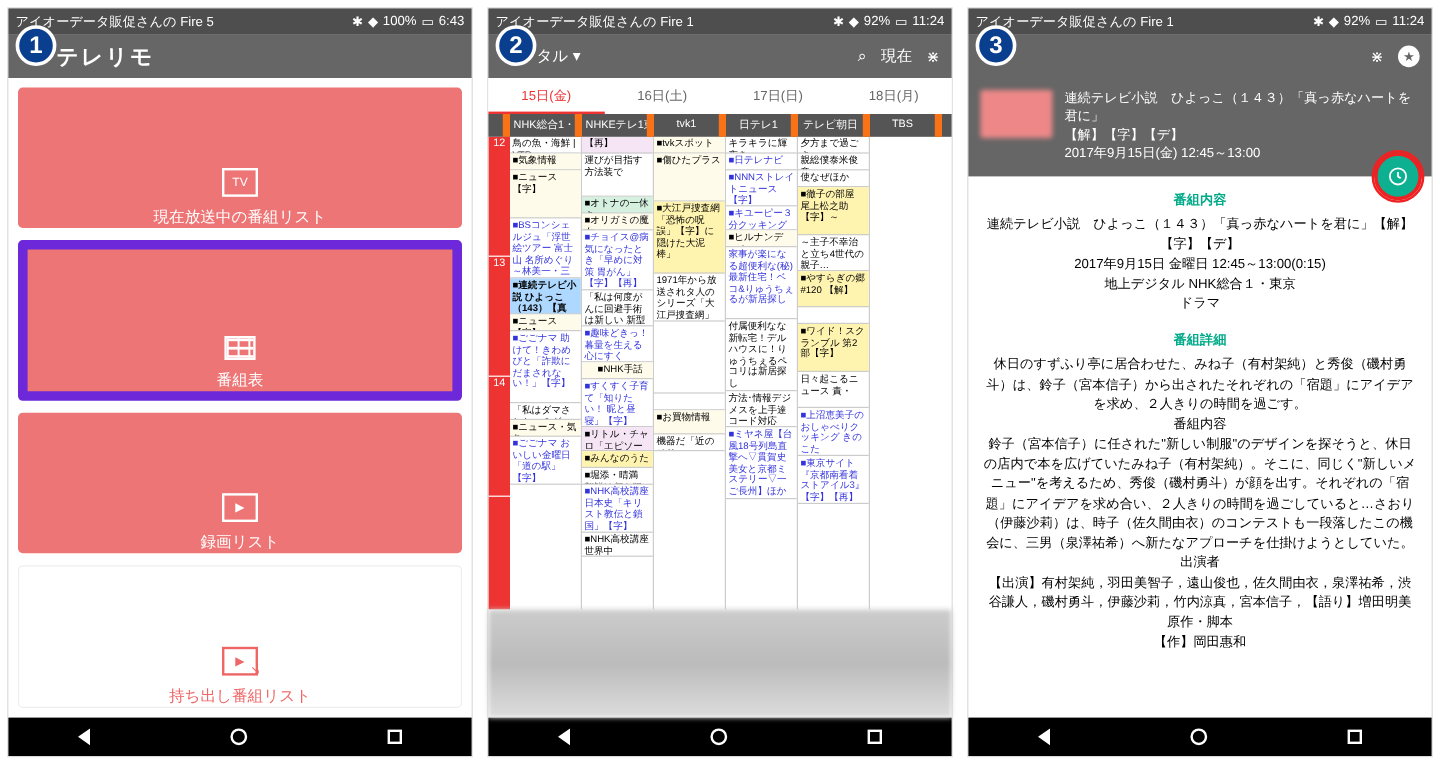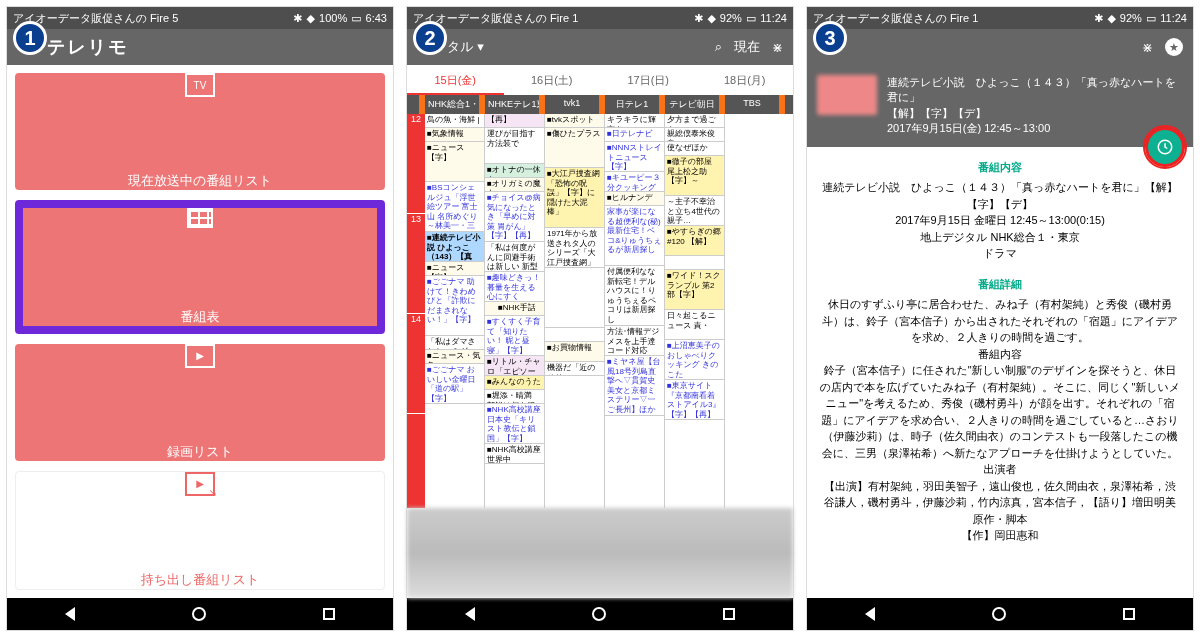--- a/index.html
+++ b/index.html
@@ -14,21 +14,21 @@
 .badge-num { position: absolute; top: 14px; left: 6px; width: 34px; height: 34px; border-radius: 50%; background: #0a3e8e; color: #fff; border: 3px solid #fff; display: flex; align-items: center; justify-content: center; font-size: 20px; font-weight: bold; z-index: 10; }
 .navbar { background: #000; height: 32px; display: flex; justify-content: space-around; align-items: center; margin-top: auto; }
 .navbar .navbtn { color: #fff; font-size: 14px; }
 .tri { width: 0; height: 0; border-top: 7px solid transparent; border-bottom: 7px solid transparent; border-right: 10px solid #fff; }
 .circ { width: 14px; height: 14px; border: 2px solid #fff; border-radius: 50%; }
 .sq { width: 12px; height: 12px; border: 2px solid #fff; }
 
 
 .s1-content { flex: 1; padding: 8px; display: flex; flex-direction: column; gap: 10px; }
 .s1-logo { background: #666; color: #fff; height: 36px; display: flex; align-items: center; padding: 0 10px; font-size: 18px; font-weight: bold; letter-spacing: 2px; }
-.card { border-radius: 4px; display: flex; flex-direction: column; align-items: center; justify-content: space-between; color: #fff; font-size: 13px; gap: 8px; flex: 1; }
+.card { border-radius: 4px; display: flex; flex-direction: column; align-items: center; justify-content: flex-end; color: #fff; font-size: 13px; gap: 8px; flex: 1; }
 .card-red { background: #ee7575; }
 .card-hl { border: 8px solid #6d28d9; }
 .card-white { background: #fff; color: #e66; border: 1px solid #eee; }
 .ico-box { width: 30px; height: 24px; border: 2px solid currentColor; display: flex; align-items: center; justify-content: center; font-size: 10px; }
 
 
 .s2-dates { background: #fff; display: flex; height: 30px; font-size: 11px; }
 .s2-date { flex: 1; text-align: center; line-height: 30px; color: #666; }
 .s2-date.active { color: #e33; border-bottom: 2px solid #e33; }
 .s2-channels { display: flex; background: #555; color: #fff; font-size: 9px; }

